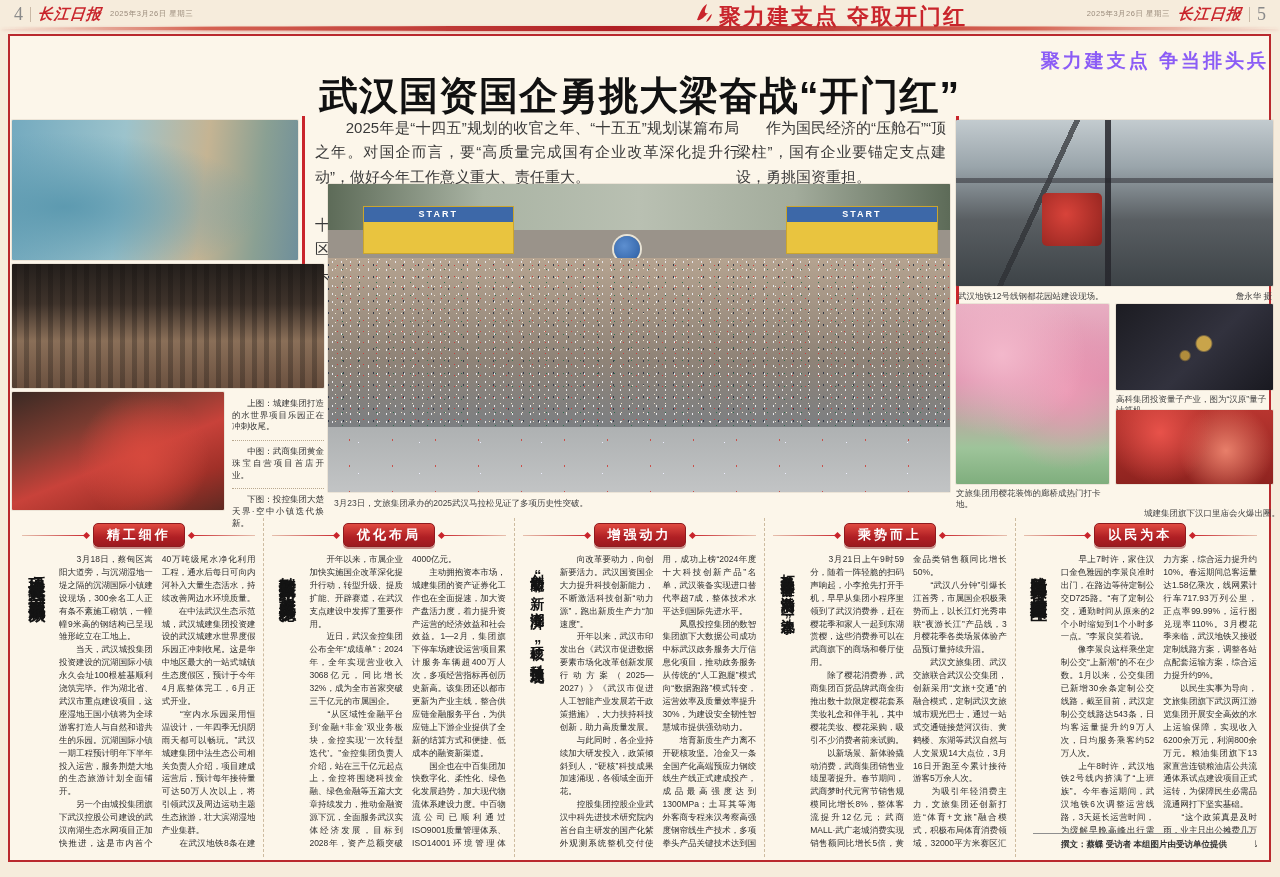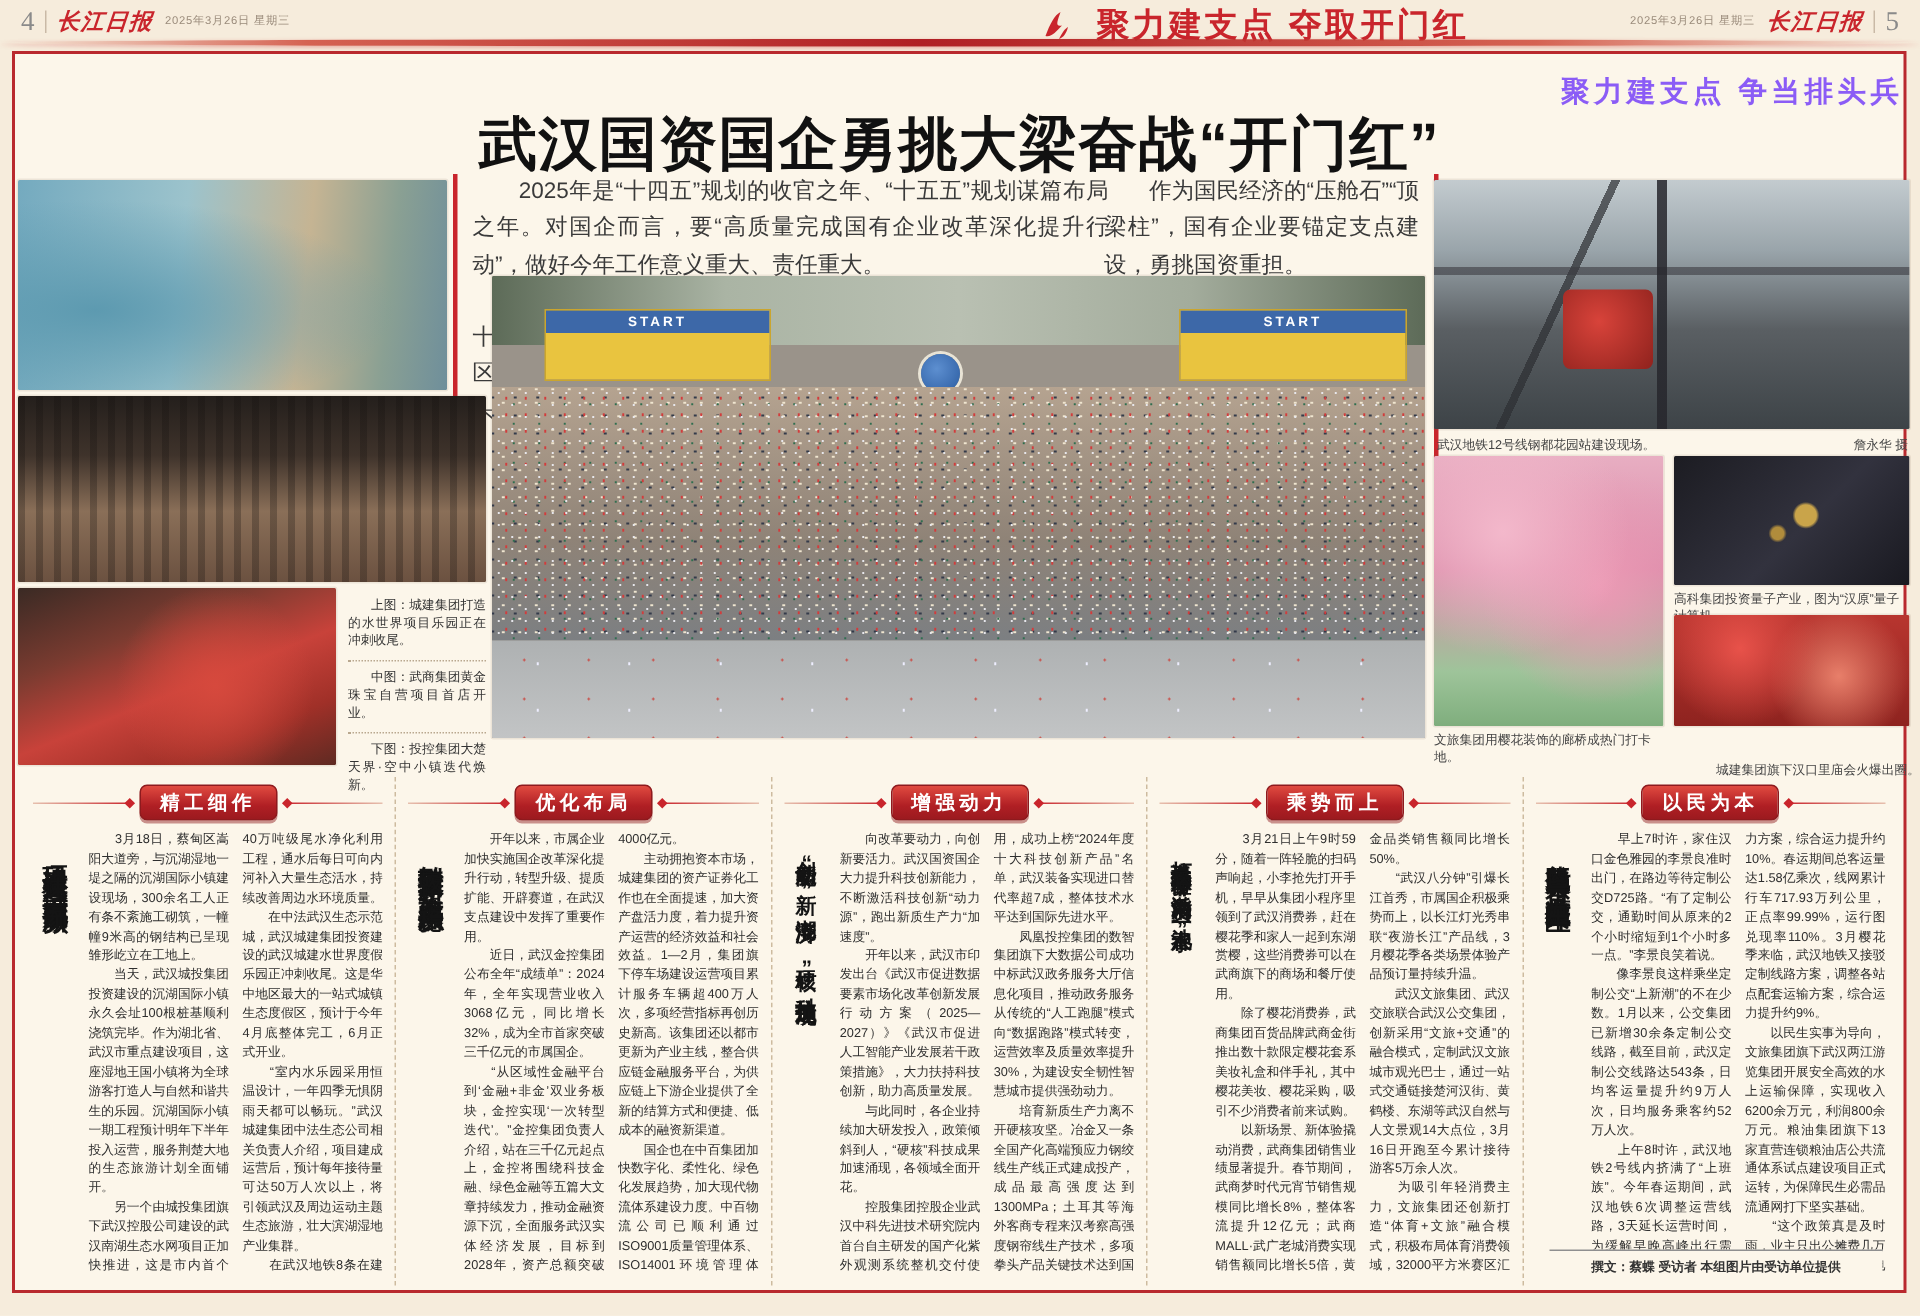--- a/index.html
+++ b/index.html
@@ -6,21 +6,21 @@
     background:#f6ecdc;font-family:"Liberation Sans","DejaVu Sans",sans-serif;}
   
   .topbar{position:absolute;top:0;left:0;right:0;height:28px;display:flex;
     align-items:center;justify-content:space-between;padding:0 14px;box-sizing:border-box;}
   .tb-left,.tb-right{display:flex;align-items:center;}
   .pagenum{font-size:18px;color:#8a8a8a;font-family:"Liberation Serif",serif;}
   .tb-div{width:1px;height:15px;background:#c9b9a6;margin:0 7px;}
   .masthead{color:#c9252c;font-weight:bold;font-style:italic;font-size:15px;
     font-family:"DejaVu Serif",serif;transform:skewX(-5deg);letter-spacing:1px;}
   .tb-date{font-size:7.5px;color:#9b8c7c;margin:0 8px;letter-spacing:.5px;}
-  .tb-banner{position:absolute;left:694px;top:2px;display:flex;align-items:center;gap:17px;}
+  .tb-banner{position:absolute;left:694px;top:2px;display:flex;align-items:flex-start;gap:5px;}
   .banner-text{font-size:22px;font-weight:900;color:#c9252c;letter-spacing:2px;}
   .swoosh{position:absolute;top:26px;left:0;right:0;height:5px;border-radius:50%;
     background:linear-gradient(90deg,rgba(201,37,44,0),rgba(207,74,58,.85) 16%,#b01f24 48%,rgba(207,74,58,.85) 80%,rgba(201,37,44,0));
     box-shadow:0 1px 3px rgba(201,37,44,.35);}
   
   .frame{position:absolute;left:8px;right:9px;top:34px;bottom:15px;border:2px solid #b9292e;
     background:#fcf6ea;box-sizing:border-box;}
   .frame-in{position:absolute;inset:0;}
   .kicker{position:absolute;top:12px;width:100%;text-align:right;font-size:19px;
     font-weight:bold;color:#8b5cf6;letter-spacing:3px;}
@@ -172,20 +172,21 @@
     <div class="m-arch m-arch-l">
       <span class="m-start">START</span>
     </div>
     <div class="m-arch m-arch-r">
       <span class="m-start">START</span>
     </div>
     <div class="m-logo"></div>
     <div class="m-crowd"></div>
     <div class="m-road"></div>
   </div>
+  <div class="cap cap-marathon">3月23日，文旅集团承办的2025武汉马拉松见证了多项历史性突破。</div>
 
   <div class="ph p-metro">
     <div class="c-lines"></div>
     <div class="c-red"></div>
   </div>
   <div class="cap cap-metro">
     <span>武汉地铁12号线钢都花园站建设现场。</span>
     <span>詹永华 摄</span>
   </div>
   <div class="ph p-blossom"></div>

